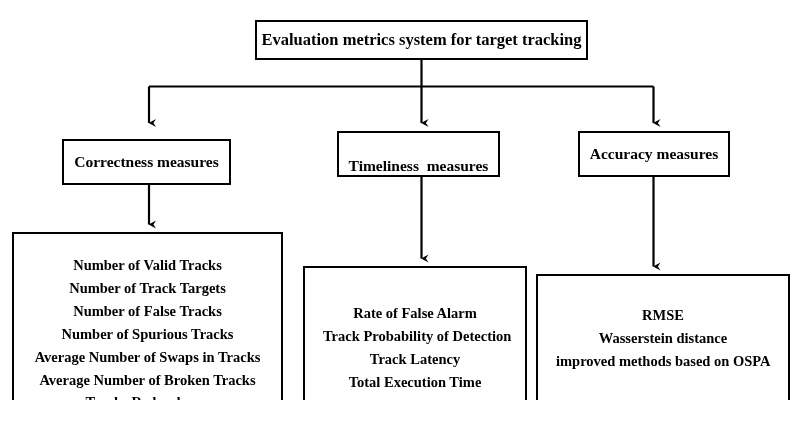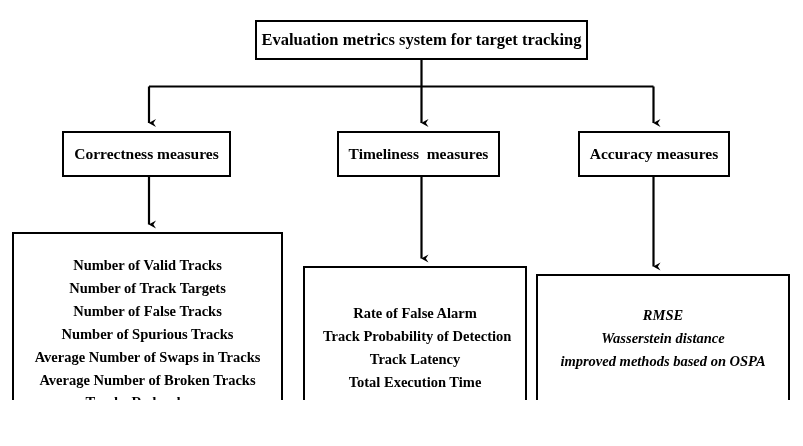--- a/index.html
+++ b/index.html
@@ -51,22 +51,22 @@
     width: 333px;
     height: 40px;
     font-size: 16.5px;
   }
 
   
   .cat-node {
     height: 46px;
     font-size: 15.5px;
   }
-  #node-cat-0 { left: 62px;  top: 131px; width: 169px; }
-  #node-cat-1 { left: 337px; top: 131px; width: 163px; }
+  #node-cat-0 { left: 62px;  top: 139px; width: 169px; }
+  #node-cat-1 { left: 337px; top: 131px; width: 163px; align-items: flex-end; }
   #node-cat-2 { left: 578px; top: 131px; width: 152px; }
 
   
   .list-node {
     display: block;
     padding: 8px 6px 6px 6px;
     font-size: 14.5px;
   }
   .list-node .metric-list {
     margin: 12px;
@@ -77,21 +77,21 @@
     display: block;
     text-align: center;
     line-height: 1.58;
     white-space: nowrap;
     font-weight: bold;
   }
   #node-list-0 { left: 12px;  top: 232px; width: 271px; height: 195px; }
   #node-list-1 { left: 303px; top: 266px; width: 224px; height: 168px; }
   #node-list-2 { left: 536px; top: 274px; width: 254px; height: 146px; }
   #node-list-1 .metric-list { padding-top: 14px; }
-  #node-list-2 .metric-list { padding-top: 8px; font-style: italic; }
+  #node-list-2 .metric-list { padding-top: 8px; }
 </style>
 </head>
 <body>
 
 <div id="diagram">
 
   <svg id="connectors" viewBox="0 0 803 446" width="803" height="446" aria-hidden="true">
     <defs>
       <marker id="arrowhead" markerWidth="9" markerHeight="9" refX="4.2" refY="7.6" orient="auto" markerUnits="userSpaceOnUse">
         <path d="M0.3,0.6 L4.2,7.9 L8.1,0.6 L4.2,3.2 Z" fill="#000000"></path>

